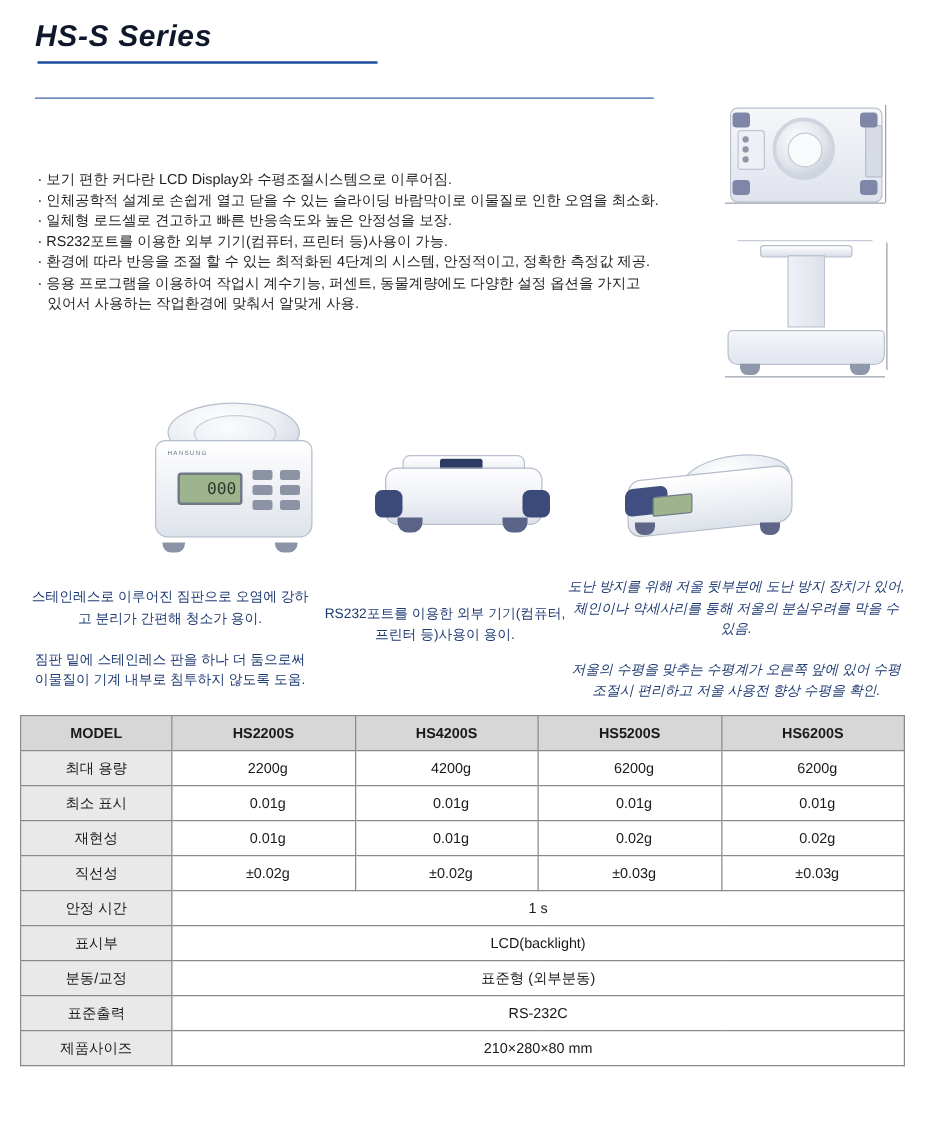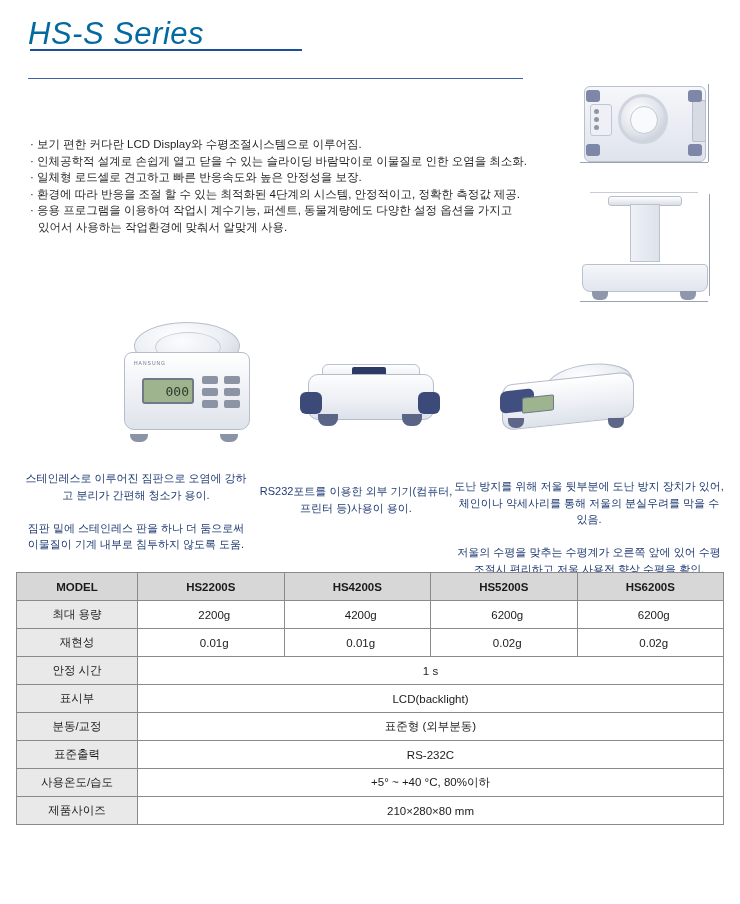--- a/index.html
+++ b/index.html
@@ -14,24 +14,24 @@
     font-family: "Liberation Sans", sans-serif;
     color: #222;
     overflow: hidden;
   }
 
   
   .title {
     position: absolute;
     left: 28px;
     top: 16px;
-    font-size: 31px;
-    font-weight: normal;
+    font-size: 24px;
+    font-weight: bold;
     font-style: italic;
-    color: #0369a1;
+    color: #0f172a;
     letter-spacing: 0.5px;
   }
   .title-rule {
     position: absolute;
     left: 30px;
     top: 49px;
     width: 272px;
     height: 2px;
     background: #1b4f9c;
   }
@@ -347,21 +347,21 @@
   
   .caption {
     position: absolute;
     font-size: 11px;
     line-height: 16.5px;
     color: #1f3b73;
     text-align: center;
   }
   .cap-left   { left: 22px;  top: 470px; width: 228px; }
   .cap-mid    { left: 258px; top: 483px; width: 196px; }
-  .cap-right  { left: 452px; top: 478px; width: 274px; }
+  .cap-right  { left: 452px; top: 462px; width: 274px; font-style: italic; }
 
   
   table.spec {
     position: absolute;
     left: 16px;
     top: 572px;
     width: 708px;
     border-collapse: collapse;
     font-size: 11.5px;
   }
@@ -392,20 +392,21 @@
 <body>
 
 <div class="title">HS-S Series</div>
 <div class="title-rule"></div>
 <div class="header-rule"></div>
 
 <div class="features">
   <div>· 보기 편한 커다란 LCD Display와 수평조절시스템으로 이루어짐.</div>
   <div>· 인체공학적 설계로 손쉽게 열고 닫을 수 있는 슬라이딩 바람막이로 이물질로 인한 오염을 최소화.</div>
   <div>· 일체형 로드셀로 견고하고 빠른 반응속도와 높은 안정성을 보장.</div>
+  <div>· RS232포트를 이용한 외부 기기(컴퓨터, 프린터 등)사용이 가능.</div>
   <div>· 환경에 따라 반응을 조절 할 수 있는 최적화된 4단계의 시스템, 안정적이고, 정확한 측정값 제공.</div>
   <div>· 응용 프로그램을 이용하여 작업시 계수기능, 퍼센트, 동물계량에도 다양한 설정 옵션을 가지고</div>
   <div class="indent">있어서 사용하는 작업환경에 맞춰서 알맞게 사용.</div>
 </div>
 
 <div class="photo topview">
   <div class="body"></div>
   <div class="pan"></div>
   <div class="kp">
     <i style="top:4px"></i>
@@ -488,45 +489,55 @@
   </thead>
   <tbody>
     <tr>
       <td class="rowhead">최대 용량</td>
       <td class="val left">2200g</td>
       <td class="val left">4200g</td>
       <td class="val left">6200g</td>
       <td class="val left">6200g</td>
     </tr>
     <tr>
+      <td class="rowhead">최소 표시</td>
+      <td class="val left">0.01g</td>
+      <td class="val left">0.01g</td>
+      <td class="val left">0.01g</td>
+      <td class="val left">0.01g</td>
+    </tr>
+    <tr>
       <td class="rowhead">재현성</td>
       <td class="val left">0.01g</td>
       <td class="val left">0.01g</td>
       <td class="val left">0.02g</td>
       <td class="val left">0.02g</td>
     </tr>
     <tr>
+      <td class="rowhead">직선성</td>
+      <td class="val left">±0.02g</td>
+      <td class="val left">±0.02g</td>
+      <td class="val left">±0.03g</td>
+      <td class="val left">±0.03g</td>
+    </tr>
+    <tr>
       <td class="rowhead">안정 시간</td>
       <td class="val" colspan="4">1 s</td>
     </tr>
     <tr>
       <td class="rowhead">표시부</td>
       <td class="val" colspan="4">LCD(backlight)</td>
     </tr>
     <tr>
       <td class="rowhead">분동/교정</td>
       <td class="val" colspan="4">표준형 (외부분동)</td>
     </tr>
     <tr>
       <td class="rowhead">표준출력</td>
       <td class="val" colspan="4">RS-232C</td>
     </tr>
     <tr>
-      <td class="rowhead">사용온도/습도</td>
-      <td class="val" colspan="4">+5° ~ +40 °C, 80%이하</td>
-    </tr>
-    <tr>
       <td class="rowhead">제품사이즈</td>
       <td class="val" colspan="4">210×280×80 mm</td>
     </tr>
 
   </tbody>
 </table>
 
 </body></html>

